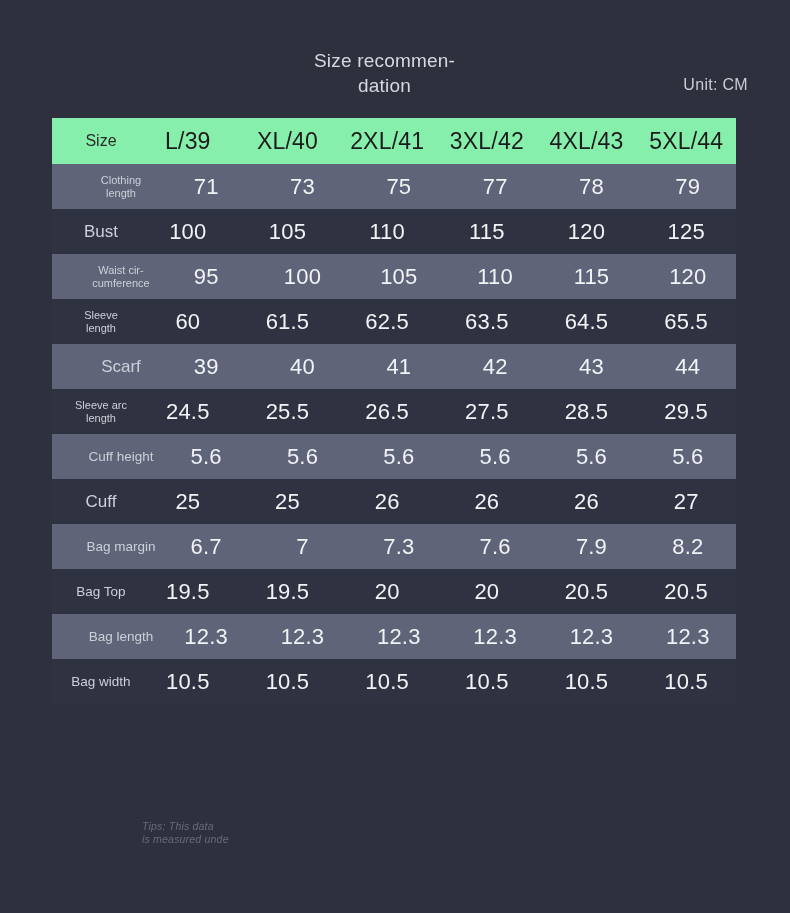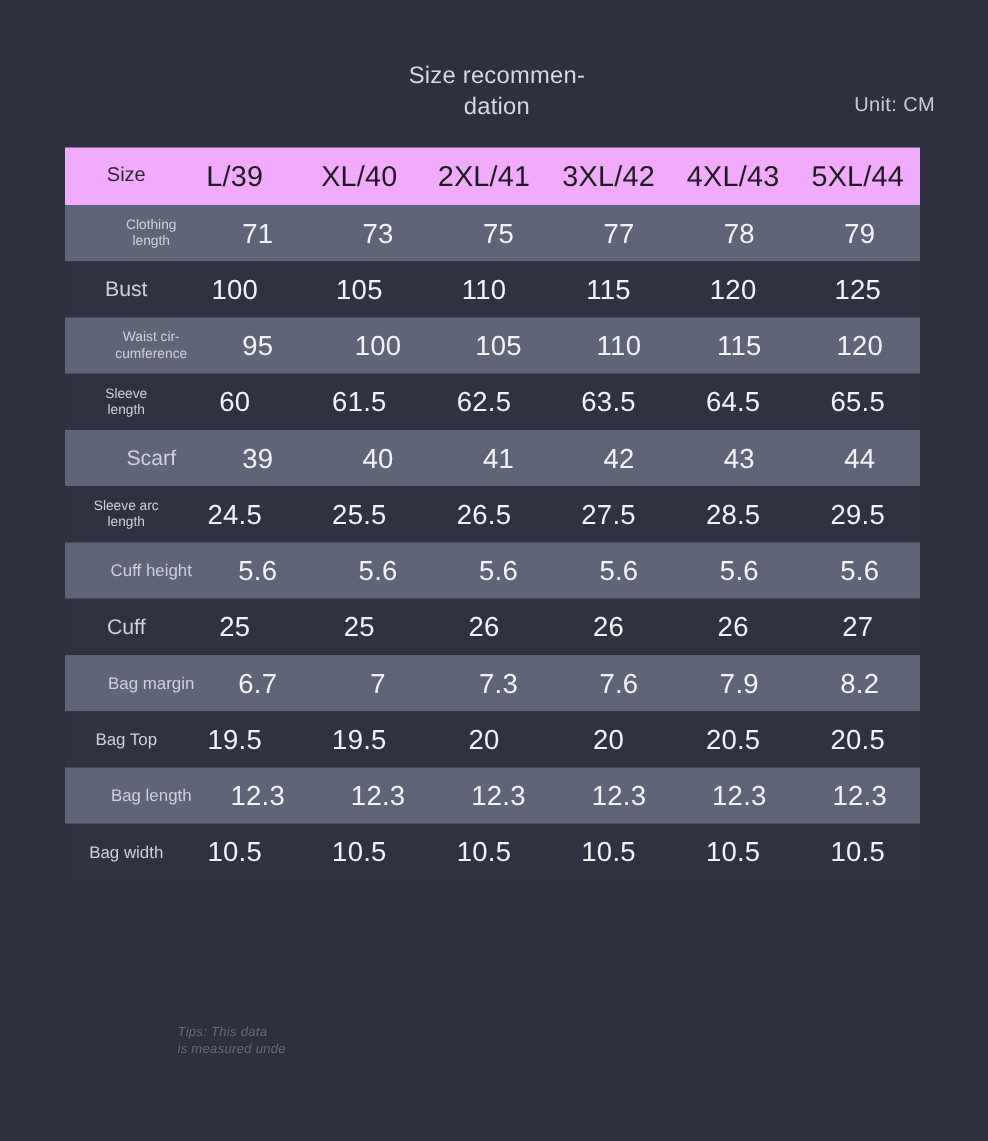--- a/index.html
+++ b/index.html
@@ -17,21 +17,21 @@
 
   .page {
     position: relative;
     width: 790px;
     height: 913px;
   }
 
   
   .title {
     position: absolute;
-    left: 325px;
+    left: 312px;
     top: 48px;
     width: 145px;
     text-align: center;
     color: #d6d8df;
     font-size: 19px;
     line-height: 25px;
     letter-spacing: 0.2px;
   }
 
   
@@ -54,30 +54,31 @@
 
   .row {
     display: flex;
     align-items: center;
     width: 684px;
     box-sizing: border-box;
   }
 
   .row.header {
     height: 46px;
-    background: #f0abfc;
+    background: #86efac;
   }
   .row.light {
     height: 45px;
     background: #5f6478;
     padding-left: 20px;
   }
   .row.dark {
     height: 45px;
     background: #2f3240;
+    justify-content: center;
   }
 
   
   .cell-label {
     width: 86px;
     flex: 0 0 86px;
     padding-left: 12px;
     box-sizing: border-box;
     color: #cdd0d8;
     text-align: center;

